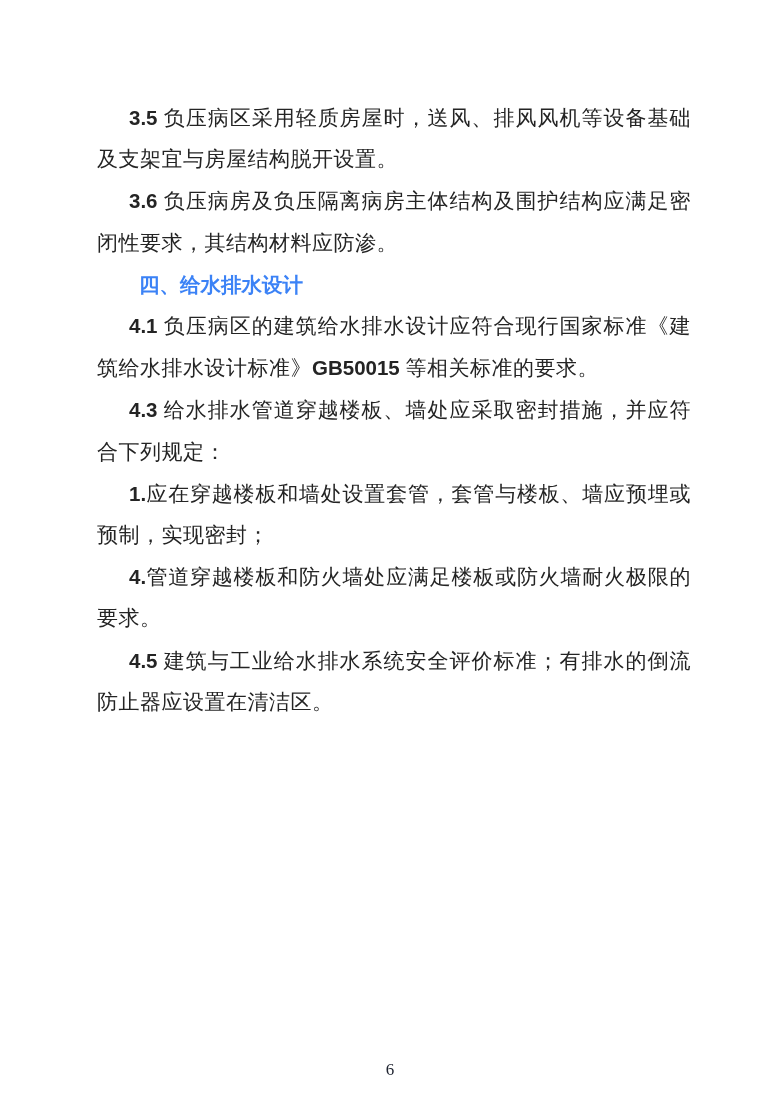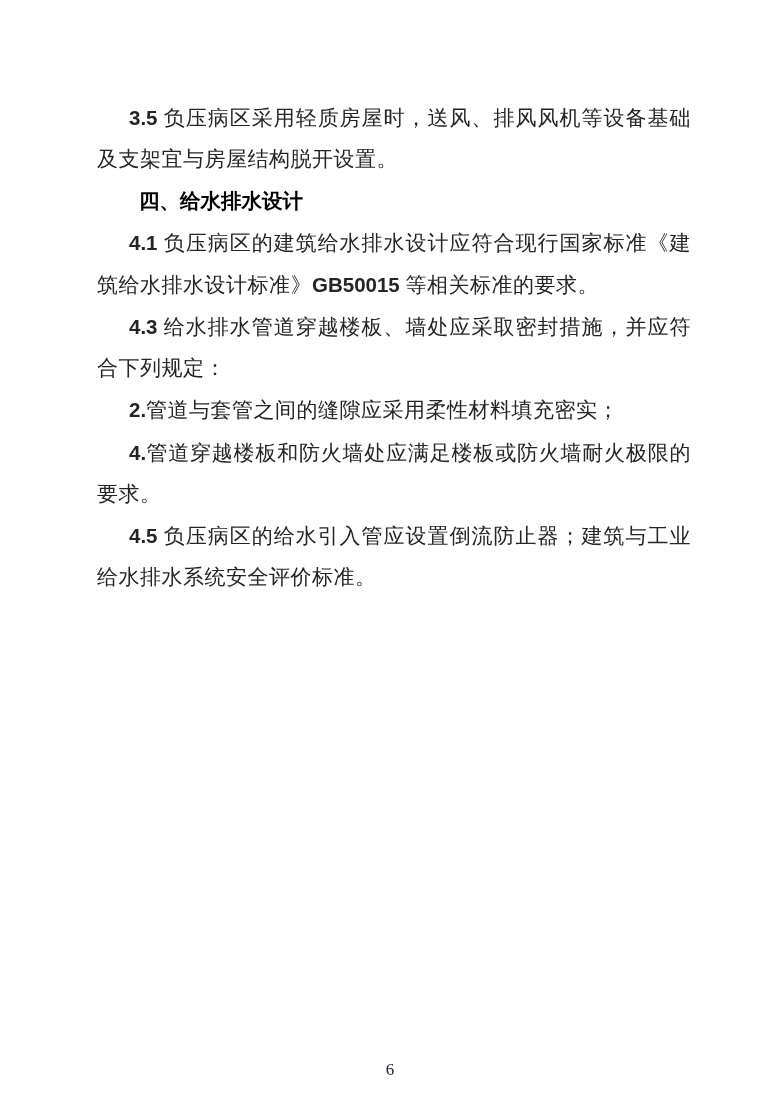--- a/index.html
+++ b/index.html
@@ -30,21 +30,21 @@
     text-justify: inter-character;
     text-indent: 32px;
     letter-spacing: 0.5px;
   }
   p.heading {
     margin: 0;
     font-family: "Liberation Sans", "DejaVu Sans", sans-serif;
     font-weight: 700;
     font-size: 22.5px;
     line-height: 41.2px;
-    color: #000000;
+    color: #3b82f6;
     text-indent: 42px;
     letter-spacing: 1px;
   }
   .bold-run {
     font-family: "Liberation Sans", "DejaVu Sans", sans-serif;
     font-weight: 700;
     font-size: 20.5px;
     letter-spacing: 0;
     margin-top: 22px;
   }
@@ -60,23 +60,24 @@
     font-size: 17px;
     color: #1f2430;
   }
 </style>
 </head>
 <body>
 
 <div class="page">
   <main class="doc-body" id="doc-body">
       <p class="body"><span class="bold-run">3.5 </span><span class="text-run">负压病区采用轻质房屋时，送风、排风风机等设备基础及支架宜与房屋结构脱开设置。</span></p>
+      <p class="body"><span class="bold-run">3.6 </span><span class="text-run">负压病房及负压隔离病房主体结构及围护结构应满足密闭性要求，其结构材料应防渗。</span></p>
       <p class="heading"><span class="bold-run">四、给水排水设计</span></p>
       <p class="body"><span class="bold-run">4.1 </span><span class="text-run">负压病区的建筑给水排水设计应符合现行国家标准《建筑给水排水设计标准》</span><span class="bold-run">GB50015 </span><span class="text-run">等相关标准的要求。</span></p>
       <p class="body"><span class="bold-run">4.3 </span><span class="text-run">给水排水管道穿越楼板、墙处应采取密封措施，并应符合下列规定：</span></p>
-      <p class="body"><span class="bold-run">2.</span><span class="text-run">管道与套管之间的缝隙应采用柔性材料填充密实；</span></p>
+      <p class="body"><span class="bold-run">1.</span><span class="text-run">应在穿越楼板和墙处设置套管，套管与楼板、墙应预埋或预制，实现密封；</span></p>
       <p class="body"><span class="bold-run">4.</span><span class="text-run">管道穿越楼板和防火墙处应满足楼板或防火墙耐火极限的要求。</span></p>
-      <p class="body"><span class="bold-run">4.5 </span><span class="text-run">负压病区的给水引入管应设置倒流防止器；建筑与工业给水排水系统安全评价标准。</span></p>
+      <p class="body"><span class="bold-run">4.5 </span><span class="text-run">建筑与工业给水排水系统安全评价标准；有排水的倒流防止器应设置在清洁区。</span></p>
     </main>
   <footer class="page-footer">
     <span class="page-number">6</span>
   </footer>
 </div>
 
 </body></html>

